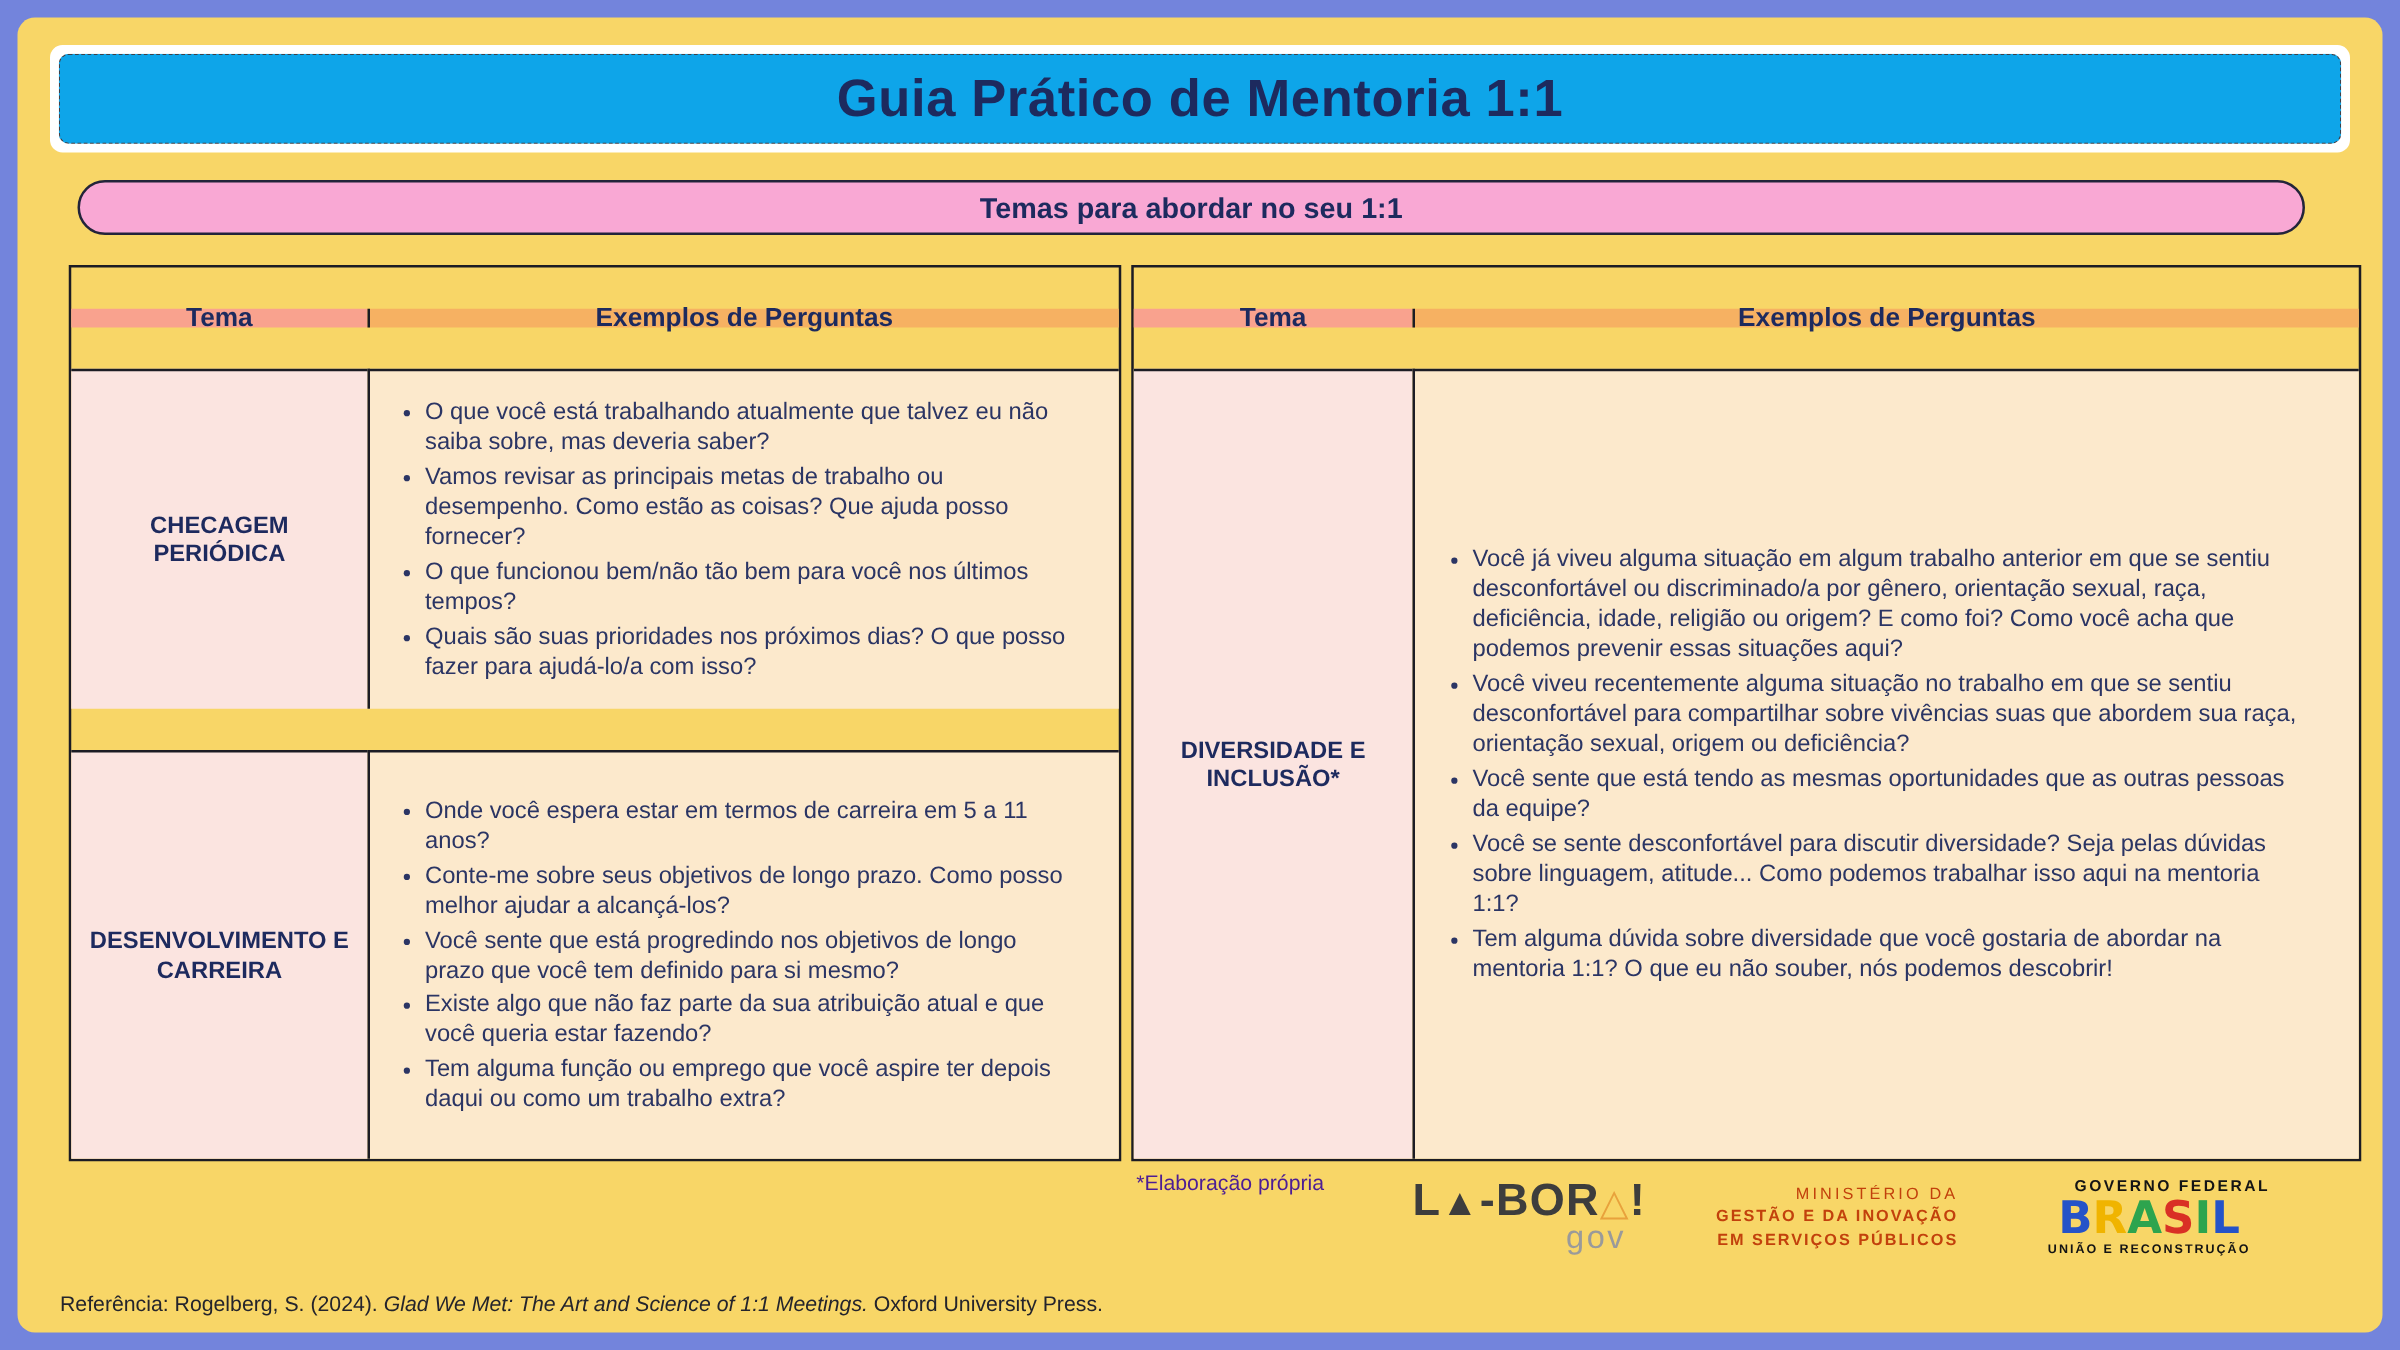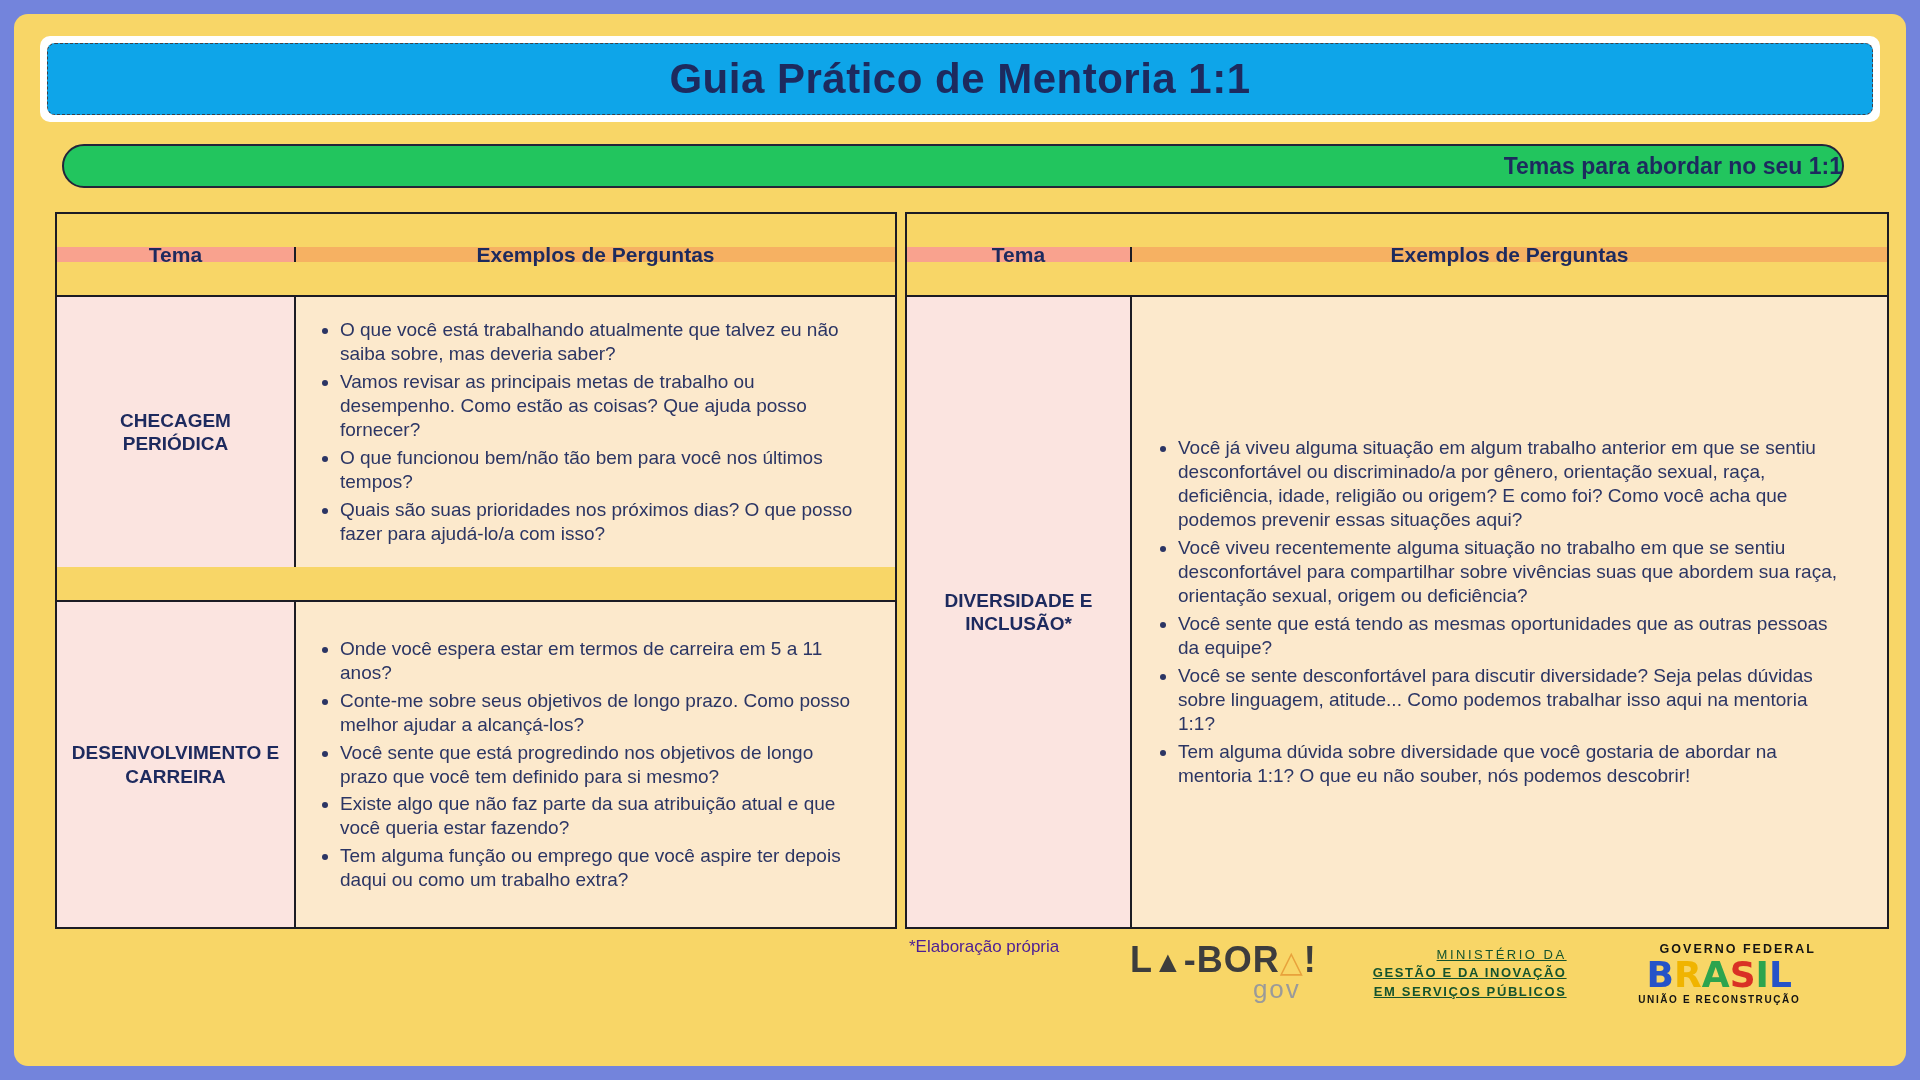--- a/index.html
+++ b/index.html
@@ -24,22 +24,22 @@
     background: #0ea5e9; border-radius: 8px;
     border: 1.5px dashed #3f4048;
     display: flex; align-items: center; justify-content: center;
   }
   .title-green h1 {
     font-size: 42px; font-weight: bold; color: #1d2a5e; letter-spacing: 0.5px;
   }
   
   .pill {
     position: absolute; left: 48px; right: 62px; top: 130px; height: 44px;
-    background: #22c55e; border: 2px solid #23243a; border-radius: 24px;
-    display: flex; align-items: center; justify-content: flex-end;
+    background: #f9a8d4; border: 2px solid #23243a; border-radius: 24px;
+    display: flex; align-items: center; justify-content: center;
   }
   .pill span { font-size: 23px; font-weight: bold; color: #1d2a5e; }
   
   .tables { position: absolute; left: 41px; top: 198px; display: flex; gap: 8px; }
   .tbl { display: grid; border: 2px solid #1c1c24; }
   .tbl-left  { grid-template-columns: 237px 601px; grid-template-rows: 48px 305px 360px; }
   .tbl-right { grid-template-columns: 223px 757px; grid-template-rows: 48px 665px; }
   .cell { border-left: 2px solid #1c1c24; border-top: 2px solid #1c1c24;
           display: flex; align-items: center; justify-content: center; margin-top: 33px; }
   .c0 { border-left: none; }
@@ -63,21 +63,21 @@
   
   .footer-logos { position: absolute; top: 928px; right: 90px;
                   display: flex; align-items: center; gap: 56px; }
   .labora { text-align: right; }
   .labora-row { font-size: 36px; font-weight: 600; color: #3d3d3d;
                 letter-spacing: 1px; line-height: 1; display: flex; align-items: baseline; }
   .tri-solid { color: #3d3d3d; font-size: 30px; }
   .tri-outline { color: #e8a23c; font-size: 30px; font-weight: bold; }
   .labora-gov { font-size: 26px; color: #9a9a9a; letter-spacing: 2px;
                 margin-top: -4px; padding-right: 16px; }
-  .ministry { text-align: right; color: #14532d; line-height: 1.4; text-decoration: underline; }
+  .ministry { text-align: right; color: #c2410c; line-height: 1.4; }
   .ministry .m1 { font-size: 13px; font-weight: 500; letter-spacing: 2.5px; }
   .ministry .m2, .ministry .m3 { font-size: 13px; font-weight: bold; letter-spacing: 1.6px; }
   .govfed { text-align: center; color: #141414; }
   .govfed .g-top { font-size: 12.5px; font-weight: bold; letter-spacing: 2px; margin-left: 37px; }
   .brasil { font-size: 36px; font-weight: 800; letter-spacing: 0px; line-height: 1.05;
             font-family: "DejaVu Sans", sans-serif; }
   .govfed .g-bottom { font-size: 10px; font-weight: bold; letter-spacing: 1.6px; }
 </style>
 </head>
 <body>
@@ -175,14 +175,17 @@
       <div class="m3">EM SERVIÇOS PÚBLICOS</div>
     </div>
 
     <div class="govfed">
       <div class="g-top">GOVERNO FEDERAL</div>
       <div class="brasil"><span style="color: rgb(37, 83, 200);">B</span><span style="color: rgb(240, 180, 0);">R</span><span style="color: rgb(45, 164, 78);">A</span><span style="color: rgb(217, 48, 37);">S</span><span style="color: rgb(45, 164, 78);">I</span><span style="color: rgb(37, 83, 200);">L</span></div>
       <div class="g-bottom">UNIÃO E RECONSTRUÇÃO</div>
     </div>
   </div>
 
+  <div class="reference">
+    <span>Referência: Rogelberg, S. (2024). </span><span class="it">Glad We Met: The Art and Science of 1:1 Meetings.</span><span> Oxford University Press.</span>
+  </div>
 
 </div>
 
 </body></html>

